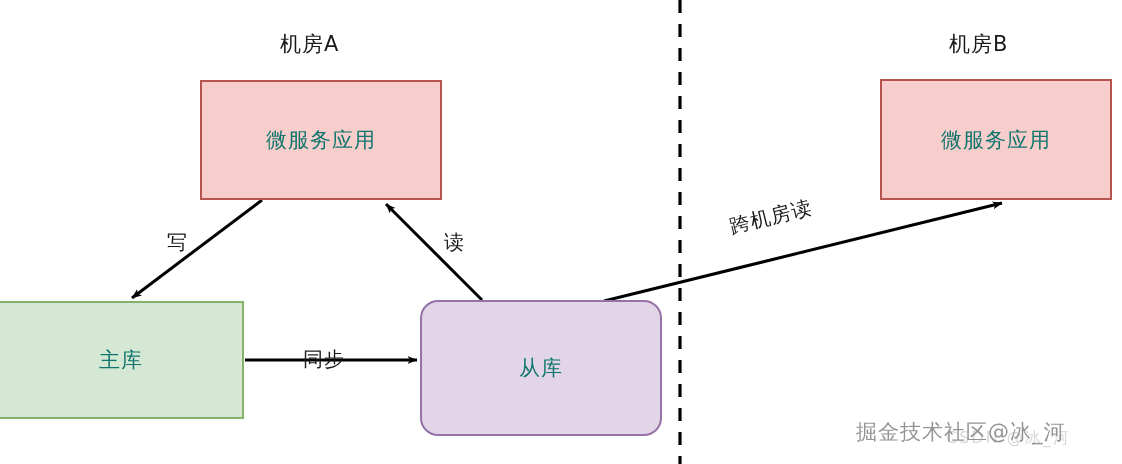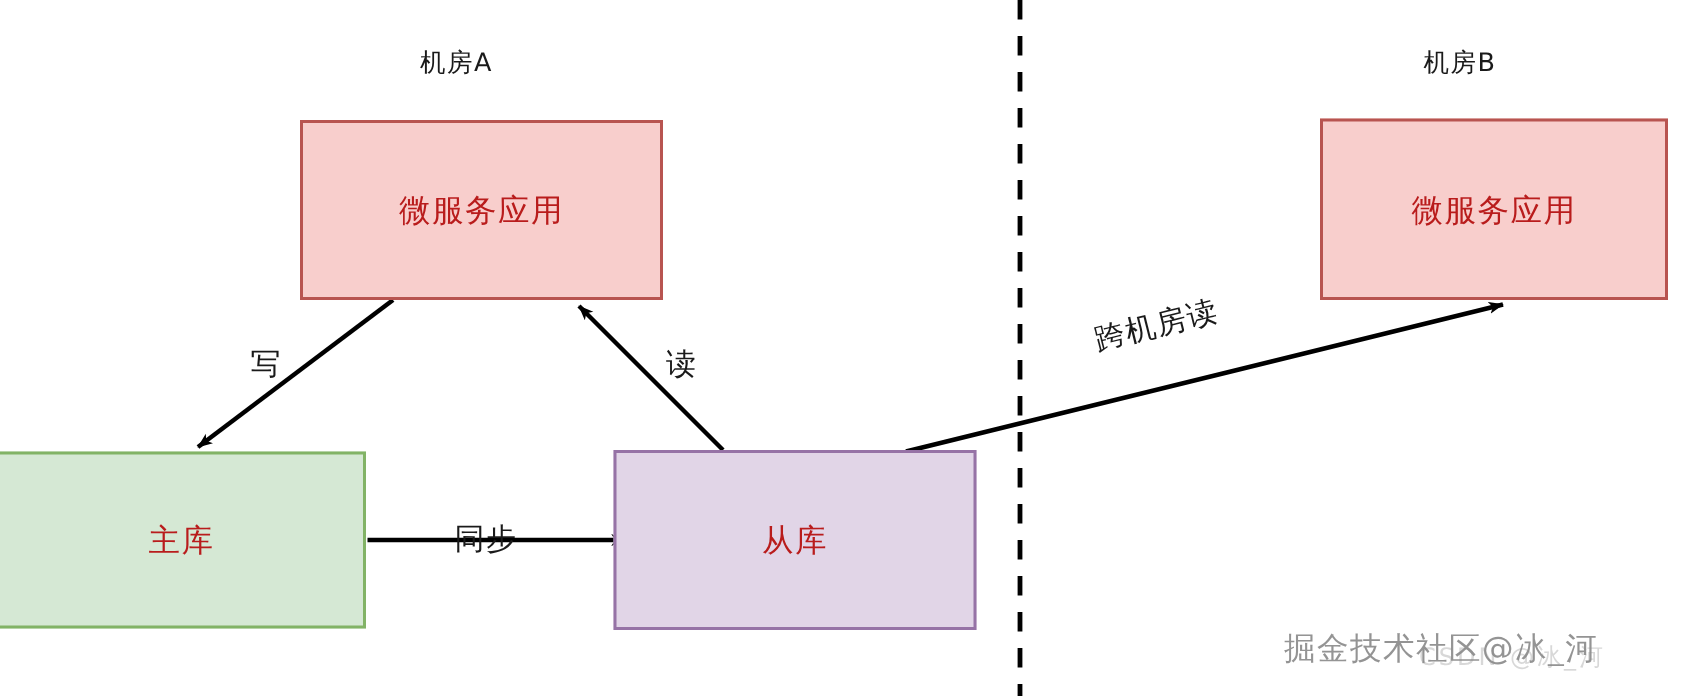--- a/index.html
+++ b/index.html
@@ -27,21 +27,21 @@
   }
   .node {
     position: absolute;
     box-sizing: border-box;
     display: flex;
     align-items: center;
     justify-content: center;
     border-width: 2px;
     border-style: solid;
     font-size: 21px;
-    color: #b91c1c;
+    color: #0f766e;
     letter-spacing: 1px;
   }
   .node-app-a {
     left: 200px;
     top: 80px;
     width: 242px;
     height: 120px;
     background: #f8cecc;
     border-color: #b85450;
   }
@@ -55,30 +55,31 @@
   }
   .node-primary-db {
     left: -2px;
     top: 301px;
     width: 246px;
     height: 118px;
     background: #d5e8d4;
     border-color: #82b366;
   }
   .node-replica-db {
-    left: 409px;
+    left: 420px;
     top: 300px;
     width: 242px;
-    height: 120px;
+    height: 136px;
     background: #e1d5e7;
     border-color: #9673a6;
+    border-radius: 18px;
   }
   .zone-title {
     position: absolute;
-    font-size: 17px;
+    font-size: 21px;
     color: #1a1a1a;
     letter-spacing: 1px;
     white-space: nowrap;
   }
   .zone-title-a {
     left: 280px;
     top: 30px;
   }
   .zone-title-b {
     left: 949px;

